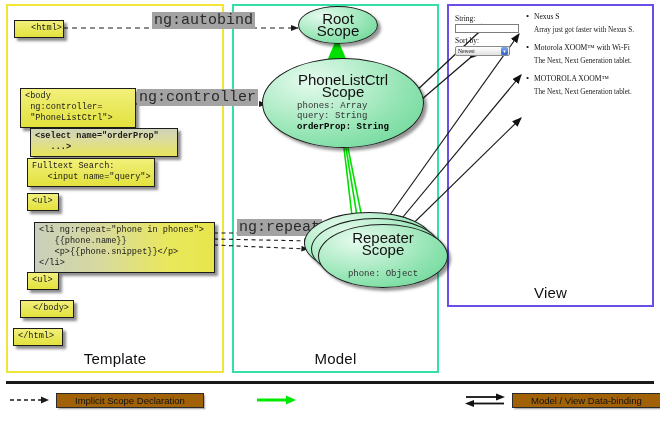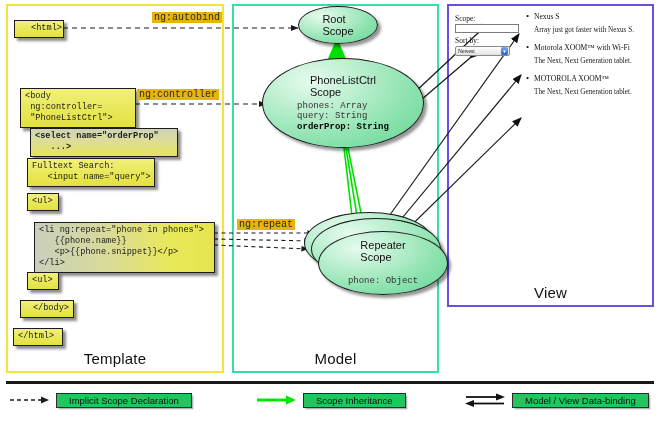--- a/index.html
+++ b/index.html
@@ -28,30 +28,30 @@
   .codebox.gray{background:linear-gradient(to bottom,#cfd3b8 0%,#dcdc9e 40%,#e6e45a 100%);
       font-weight:bold;}
   .codebox.grad-h{background:linear-gradient(to right,#c9cfbc 0%,#d8da9c 38%,#e9e85c 75%,#e6e54c 100%);}
 
   
   .ellipse{position:absolute;box-sizing:border-box;border:1.6px solid #1a1a1a;
       border-radius:50%;
       background:radial-gradient(ellipse at 30% 25%,#e6fbee 0%,#bff0d2 28%,#8fe3b0 62%,#62d492 100%);
       box-shadow:3px 3px 3px rgba(0,0,0,.42);
       display:flex;flex-direction:column;align-items:center;justify-content:center;}
-  .ell-title{font-size:11px;color:#111;text-align:left;line-height:12px;}
+  .ell-title{font-size:15px;color:#111;text-align:center;line-height:12px;}
   .ell-props{font-family:"Liberation Mono",monospace;font-size:9px;line-height:10.5px;
       color:#333;text-align:left;margin-top:3px;}
   .ghost{position:absolute;box-sizing:border-box;border:1.6px solid #1a1a1a;border-radius:50%;
       background:radial-gradient(ellipse at 30% 25%,#e6fbee 0%,#bff0d2 30%,#8fe3b0 65%,#62d492 100%);
       box-shadow:3px 3px 3px rgba(0,0,0,.42);}
 
   
-  .wlabel{position:absolute;font-family:"Liberation Mono",monospace;font-size:10px;
-      color:#2a2a2a;background:#eab308;padding:0 2px;white-space:nowrap;}
+  .wlabel{position:absolute;font-family:"Liberation Mono",monospace;font-size:15px;
+      color:#2a2a2a;background:#a3a3a3;padding:0 2px;white-space:nowrap;}
 
   
   #view-form{position:absolute;left:455px;top:14px;width:75px;
       font-family:"Liberation Serif",serif;font-size:7.5px;color:#111;}
   .vf-label{display:block;line-height:9px;margin-bottom:1px;}
   .vf-input{display:block;width:64px;height:9px;border:1px solid #7d7d7d;background:#fff;
       box-sizing:border-box;margin-bottom:3px;}
   .vf-select{display:flex;align-items:center;justify-content:space-between;
       width:55px;height:10px;border:1px solid #8a8a8a;box-sizing:border-box;
       background:linear-gradient(to bottom,#ffffff,#e2e2e2);
@@ -63,22 +63,22 @@
   #view-list{position:absolute;left:525px;top:12px;width:125px;
       font-family:"Liberation Serif",serif;color:#111;}
   .vl-item{margin-bottom:8px;}
   .vl-name{font-size:7.6px;line-height:10px;position:relative;padding-left:9px;}
   .vl-name:before{content:"\2022";position:absolute;left:1px;top:-1px;font-size:9px;}
   .vl-snip{font-size:7.2px;line-height:10px;margin-top:3px;padding-left:9px;color:#1a1a1a;}
 
   
   #legend-rule{position:absolute;left:6px;top:381px;width:648px;height:2.5px;background:#1a1a1a;}
   .leg{position:absolute;top:392px;height:16px;display:flex;align-items:center;}
-  .leg-box{border:1.3px solid #2b2b2b;background:#22c55e;font-size:9.5px;color:#111;
-      padding:1px 12px;box-shadow:1.5px 1.5px 1.5px rgba(0,0,0,.3);white-space:nowrap;}
+  .leg-box{border:1.3px solid #2b2b2b;background:#a16207;font-size:9.5px;color:#111;
+      padding:1px 18px;box-shadow:1.5px 1.5px 1.5px rgba(0,0,0,.3);white-space:nowrap;}
   .leg-ico{width:42px;height:16px;margin-right:6px;}
 </style>
 </head>
 <body>
 
 <div id="stage">
 
   <div class="panel" id="panel-template">
     <div class="panel-label">Template</div>
   </div>
@@ -175,32 +175,32 @@
     <div class="ell-props">
       <div>phones: Array</div>
       <div>query: String</div>
       <div style="font-weight:bold;color:#000;">orderProp: String</div>
     </div>
   </div>
 
   <div class="ghost" style="left:304px;top:212px;width:130px;height:62px;"></div>
   <div class="ghost" style="left:311px;top:218px;width:130px;height:62px;"></div>
 
-  <div class="ellipse" style="left:318px;top:231px;width:130px;height:64px;gap:10px;">
+  <div class="ellipse" style="left:318px;top:224px;width:130px;height:64px;gap:10px;">
     <div class="ell-title">
       <div>Repeater</div>
       <div>Scope</div>
     </div>
     <div class="ell-props">
       <div>phone: Object</div>
     </div>
   </div>
 
   <div id="view-form">
-    <span class="vf-label">Scope:</span>
+    <span class="vf-label">String:</span>
     <span class="vf-input"></span>
     <span class="vf-label">Sort by:</span>
     <div class="vf-select">
       <span>Newest</span>
       <span class="vf-arrowbtn">▾</span>
     </div>
   </div>
 
   <div id="view-list">
     <div class="vl-item">
@@ -225,21 +225,20 @@
       <polygon points="33,4.5 41,8 33,11.5" fill="#1a1a1a"></polygon>
     </svg>
     <span class="leg-box">Implicit Scope Declaration</span>
   </div>
 
   <div class="leg" style="left:255px;">
     <svg class="leg-ico" viewBox="0 0 42 16">
       <line x1="2" y1="8" x2="32" y2="8" stroke="#00e800" stroke-width="3"></line>
       <polygon points="31,3.5 41,8 31,12.5" fill="#00e800"></polygon>
     </svg>
-    <span class="leg-box">Scope Inheritance</span>
   </div>
 
   <div class="leg" style="left:464px;">
     <svg class="leg-ico" viewBox="0 0 42 16">
       <line x1="2" y1="5" x2="33" y2="5" stroke="#111" stroke-width="1.8"></line>
       <polygon points="32,1.6 41,5 32,8.4" fill="#111"></polygon>
       <line x1="9" y1="11.5" x2="40" y2="11.5" stroke="#111" stroke-width="1.8"></line>
       <polygon points="10,8.1 1,11.5 10,14.9" fill="#111"></polygon>
     </svg>
     <span class="leg-box">Model / View Data-binding</span>

